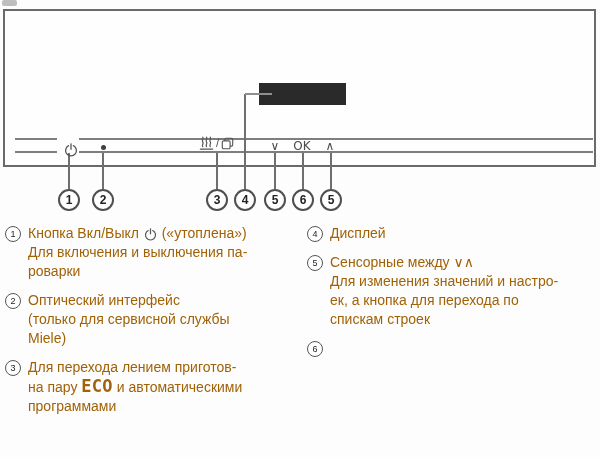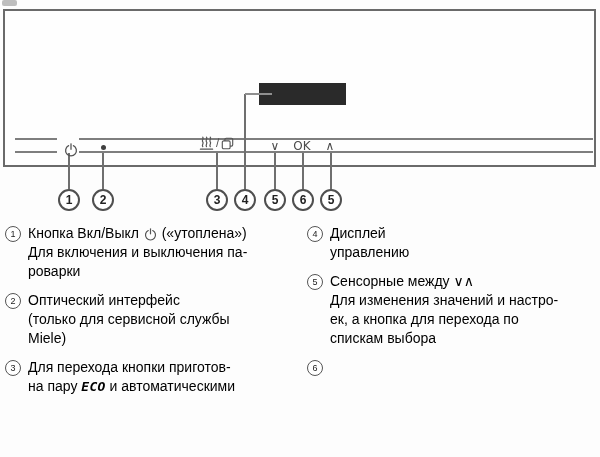--- a/index.html
+++ b/index.html
@@ -20,24 +20,24 @@
   .steamgrp{position:absolute;left:198px;top:136px;display:flex;align-items:center;z-index:2}
   .steamgrp .slash{font-size:12px;color:#555;margin:0 1px;line-height:15px}
   .smudge{position:absolute;left:2px;top:0;width:15px;height:6px;background:#8a8a8a;opacity:.55;border-radius:2px}
   
   .legend{position:absolute;left:0;top:224px;width:600px;display:flex}
   .colA{width:302px;padding-left:5px;box-sizing:border-box}
   .colB{width:298px;padding-left:5px;box-sizing:border-box}
   .item{display:flex;margin-bottom:10px}
   .badge{flex:0 0 14px;width:14px;height:14px;border:1px solid #555;border-radius:50%;
          font-size:9px;line-height:14px;text-align:center;margin:2px 7px 0 0;color:#222;background:#fff}
-  .itext{font-size:14px;line-height:19px;color:#000000}
+  .itext{font-size:14px;line-height:19px;color:#a16207}
   .ttl{white-space:nowrap}
   .it{font-style:italic}
-  .eco{font-style:italic;font-weight:bold;font-family:"DejaVu Sans Mono",monospace;font-size:13px;letter-spacing:.3px}
+  .eco{font-weight:bold;font-family:"DejaVu Sans Mono",monospace;font-size:17px;letter-spacing:.3px}
   .g{font-family:"DejaVu Sans",sans-serif}
   .inlineicon{display:inline-block;vertical-align:-3px;margin:0 1px}
 </style>
 </head>
 <body>
 
 <div class="smudge"></div>
 
 <div class="panel"></div>
 <div class="display"></div>
@@ -105,39 +105,39 @@
         <div class="badge">2</div>
         <div class="itext">
           <div class="ttl"><span>Оптический интерфейс</span></div>
           <div><span>(только для сервисной службы</span></div>
           <div><span>Miele)</span></div>
         </div>
       </div>
       <div class="item">
         <div class="badge">3</div>
         <div class="itext">
-          <div><span>Для перехода кнопки приготов-</span></div>
+          <div><span>Для перехода лением приготов-</span></div>
           <div><span>на пару </span><span class="eco">ECO</span><span> и автоматическими</span></div>
+          <div><span>программами</span></div>
         </div>
       </div>
     </div>
   <div class="colB" id="col1">
       <div class="item">
         <div class="badge">4</div>
         <div class="itext">
           <div class="ttl"><span>Дисплей</span></div>
-          <div><span>управлению</span></div>
         </div>
       </div>
       <div class="item">
         <div class="badge">5</div>
         <div class="itext">
           <div class="ttl"><span>Сенсорные между </span><span class="g">∨∧</span></div>
           <div><span>Для изменения значений и настро-</span></div>
           <div><span>ек, а кнопка для перехода по</span></div>
-          <div><span>спискам выбора</span></div>
+          <div><span>спискам строек</span></div>
         </div>
       </div>
       <div class="item">
         <div class="badge">6</div>
       </div>
     </div>
 </div>
 
 </body></html>

